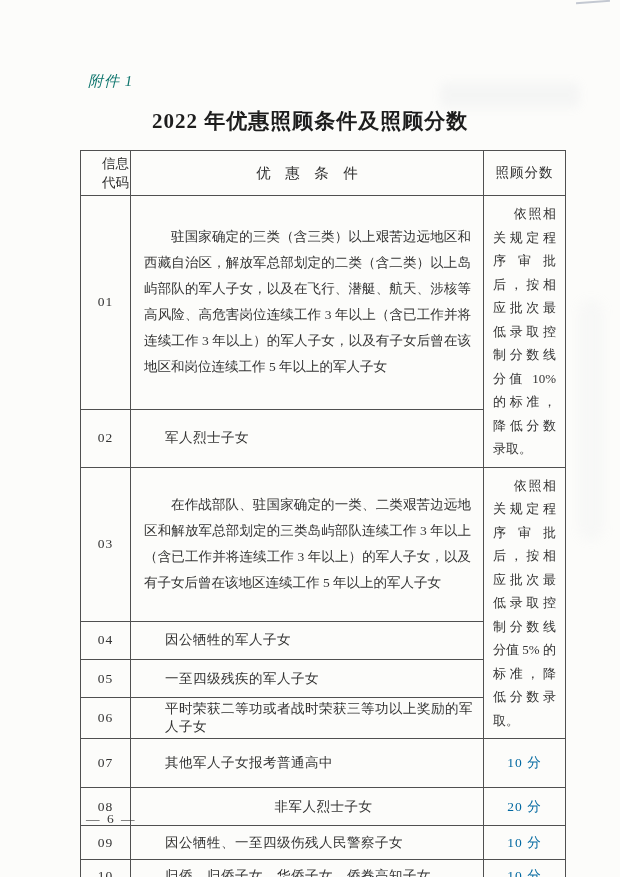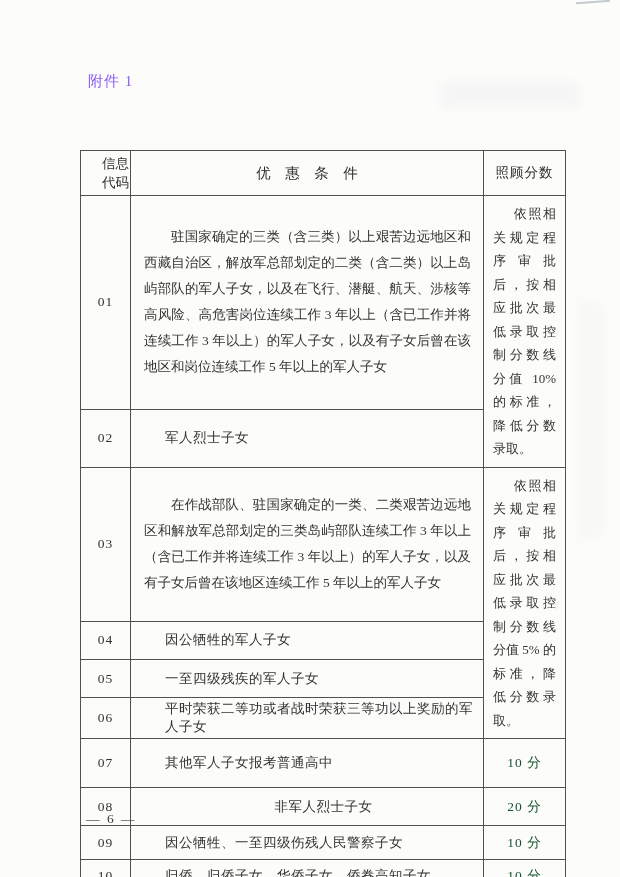--- a/index.html
+++ b/index.html
@@ -23,21 +23,21 @@
     position:absolute; left:440px; top:82px; width:140px; height:26px;
     background:#b9bfca; opacity:.10; filter:blur(5px); border-radius:6px;
   }
   .ghost-b {
     position:absolute; left:578px; top:300px; width:26px; height:240px;
     background:#c3c8d2; opacity:.08; filter:blur(6px); border-radius:10px;
   }
 
   .attachment {
     position:absolute; left:88px; top:72px;
-    font-size:15px; color:#8b5cf6; letter-spacing:1px;
+    font-size:15px; color:#0f766e; letter-spacing:1px;font-style:italic;
   }
   .title {
     position:absolute; left:0; top:107px; width:100%;
     text-align:center;
     font-size:21px; font-weight:bold; color:#1d1d1d;
     letter-spacing:1px;
   }
 
   table.grid {
     position:absolute; left:80px; top:150px;
@@ -71,21 +71,21 @@
   td.cond.short { padding-left:34px; letter-spacing:.5px; }
 
   td.score-block {
     font-size:13px; color:#333;
     text-align:justify; text-justify:inter-ideograph;
     text-indent:1.6em;
     line-height:23.5px;
     padding:6px 9px;
   }
   td.score {
-    text-align:center; font-size:13.5px; color:#14532d; letter-spacing:1px;
+    text-align:center; font-size:13.5px; color:#0369a1; letter-spacing:1px;
   }
 
   tr.h-head > td { height:42px; }
   tr.r01 > td { height:157px; }
   tr.r02 > td { height:42px; }
   tr.r03 > td { height:138px; }
   tr.r04 > td { height:34px; }
   tr.r05 > td { height:33px; }
   tr.r06 > td { height:36px; }
   tr.r07 > td { height:46px; }
@@ -102,20 +102,21 @@
 <body>
 
 <div class="page">
 
   <div class="scan-edge-tr"></div>
   <div class="ghost-a"></div>
   <div class="ghost-b"></div>
 
   <div class="attachment">附件 1</div>
 
+  <div class="title">2022 年优惠照顾条件及照顾分数</div>
 
   <table class="grid">
     <colgroup>
       <col class="c-code">
         <col class="c-cond">
         <col class="c-score">
     </colgroup>
 
     <tbody>
         <tr class="h-head">

